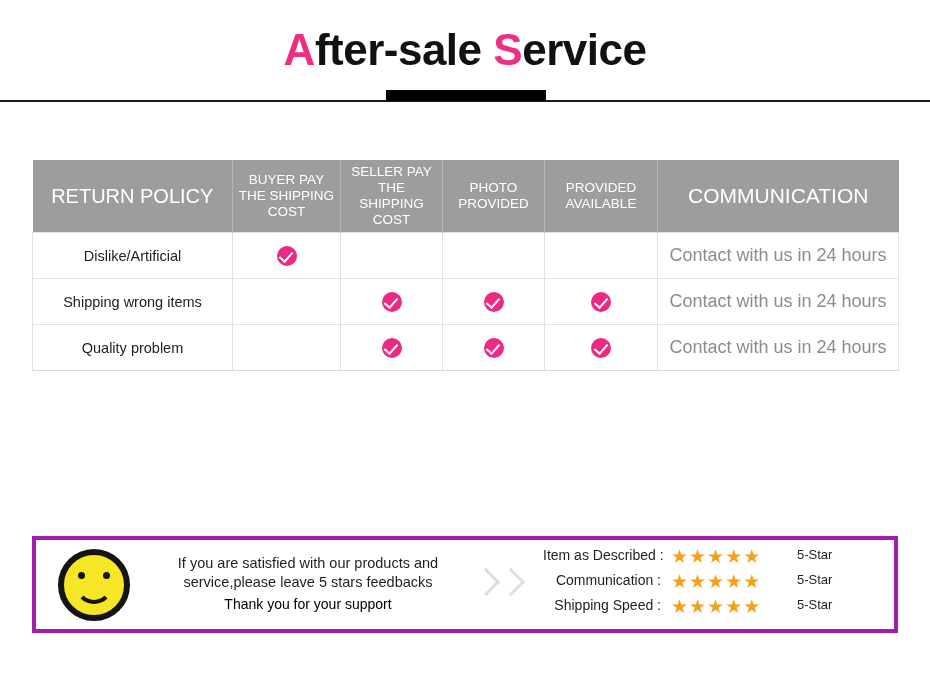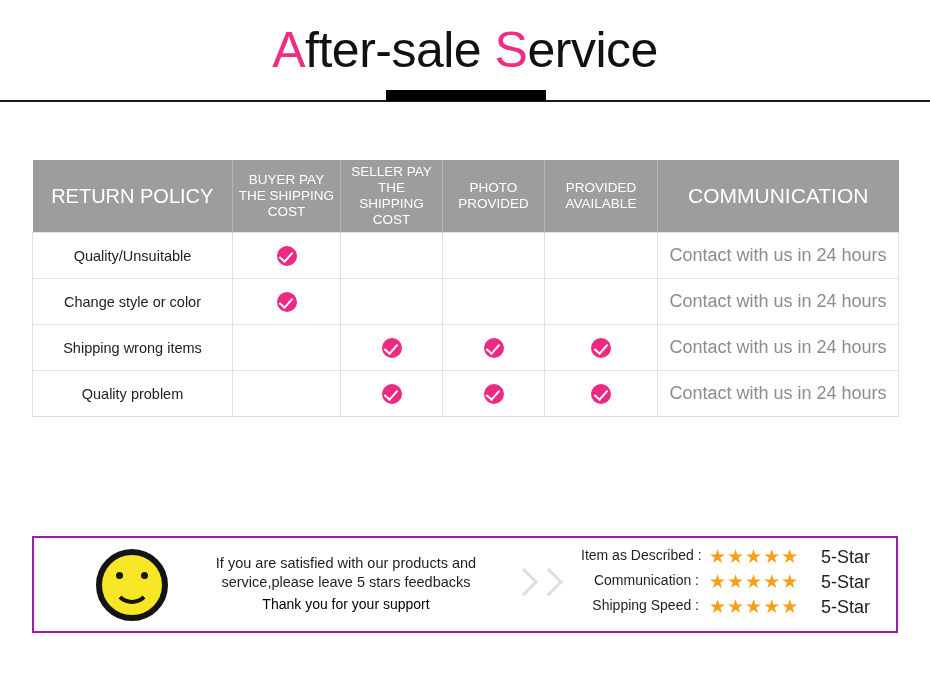--- a/index.html
+++ b/index.html
@@ -10,22 +10,22 @@
     overflow: hidden;
   }
   .page { position: relative; width: 930px; height: 694px; }
 
   
   .title-wrap {
     position: absolute; left: 0; top: 16px; width: 930px;
     text-align: center;
   }
   .title {
-    font-size: 50px;
-    font-weight: normal;
+    font-size: 44px;
+    font-weight: bold;
     letter-spacing: -0.5px;
     line-height: 68px;
     color: #111111;
     display: inline-block;
     white-space: nowrap;
   }
   .title .accent { color: #ee2e82; }
 
   .rule-thin {
     position: absolute; left: 0; top: 100px;
@@ -107,25 +107,24 @@
     font-size: 14px;
     font-weight: bold;
     font-family: "Liberation Sans", sans-serif;
   }
 
   
   .feedback {
     position: absolute;
     left: 32px; top: 536px;
     width: 866px; height: 97px;
-    border: 2px solid #a21caf;
+    border: 4px solid #a21caf;
     background: #ffffff;
     display: flex;
     align-items: center;
-    padding-left: 40px;
   }
   .smiley {
     margin-left: 22px;
     width: 72px; height: 72px;
     border-radius: 50%;
     background: #f7e625;
     border: 6px solid #141414;
     position: relative;
     flex: 0 0 auto;
   }
@@ -208,22 +207,22 @@
     display: flex;
     gap: 1px;
     justify-content: flex-start;
   }
   .star {
     font-size: 19px;
     line-height: 19px;
     color: #f6a01a;
   }
   .rating-value {
-    margin-left: 0;
-    font-size: 18px;
+    margin-left: 14px;
+    font-size: 13px;
     color: #1f1f1f;
     white-space: nowrap;
   }
 </style>
 </head>
 <body>
 
 <div class="page">
 
   <div class="title-wrap">
@@ -261,29 +260,21 @@
           </th>
           <th>
             <span>PROVIDED</span><br>
             <span>AVAILABLE</span>
           </th>
           <th class="col-comm">COMMUNICATION</th>
         </tr>
       </thead>
       <tbody id="policy-body">
           <tr>
-            <td class="reason">Quality/Unsuitable</td>
-            <td><span class="mark check"></span></td>
-            <td></td>
-            <td></td>
-            <td></td>
-            <td class="comm">Contact with us in 24 hours</td>
-          </tr>
-          <tr>
-            <td class="reason">Change style or color</td>
+            <td class="reason">Dislike/Artificial</td>
             <td><span class="mark check"></span></td>
             <td></td>
             <td></td>
             <td></td>
             <td class="comm">Contact with us in 24 hours</td>
           </tr>
           <tr>
             <td class="reason">Shipping wrong items</td>
             <td></td>
             <td><span class="mark check"></span></td>

